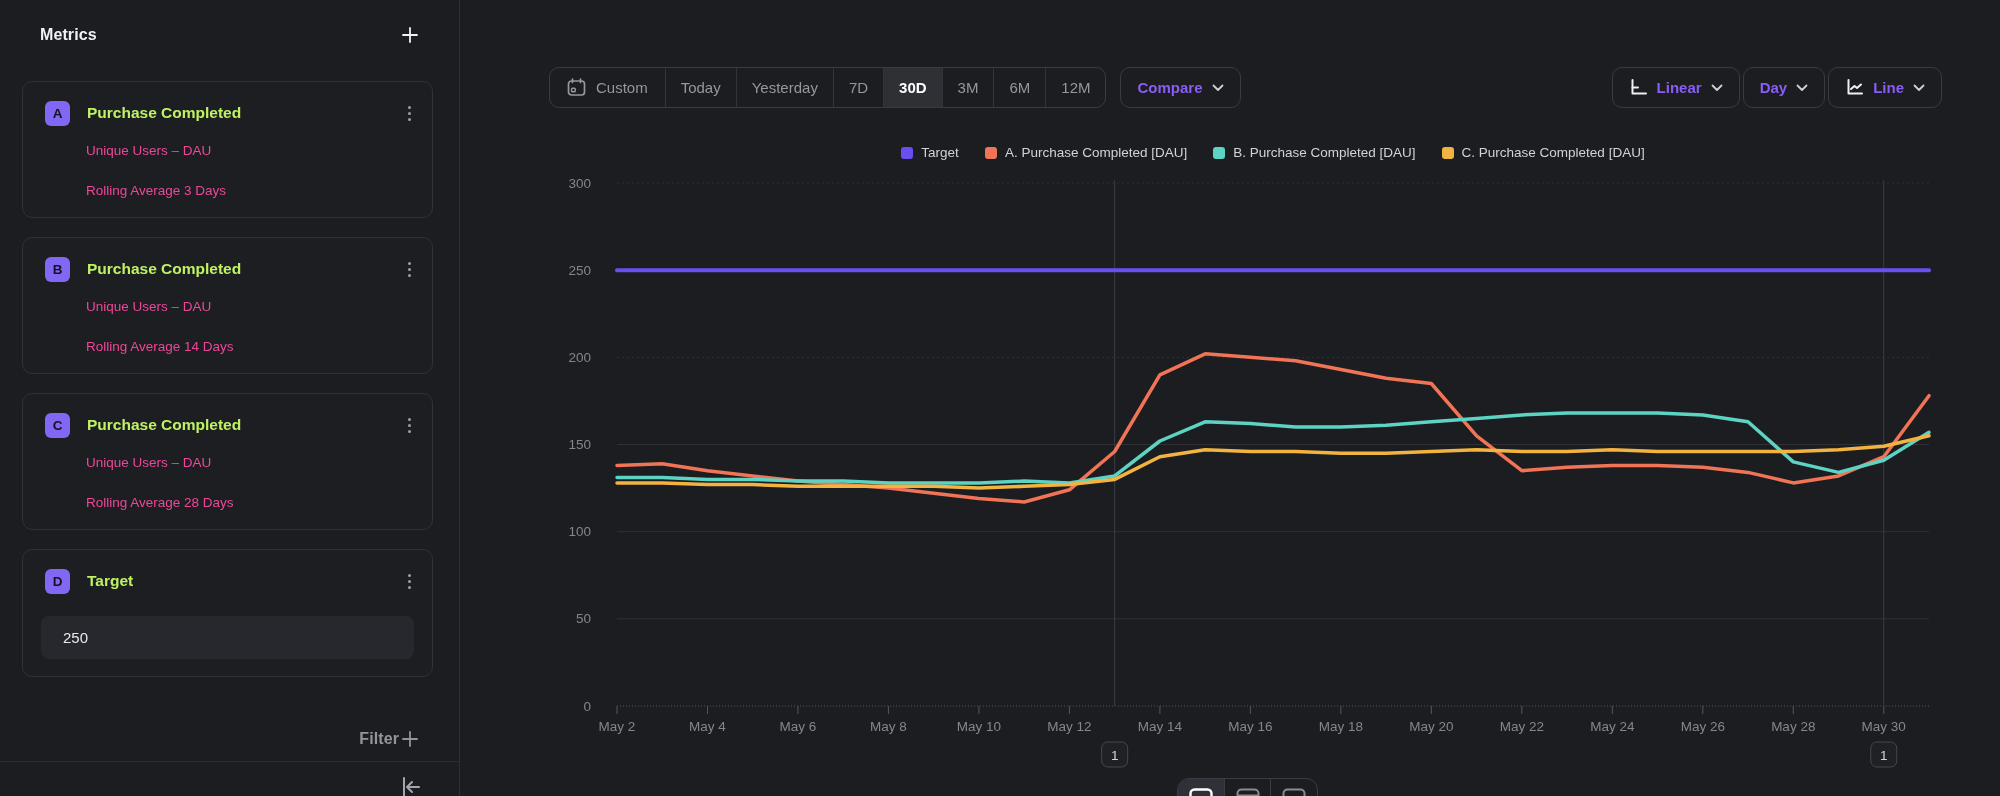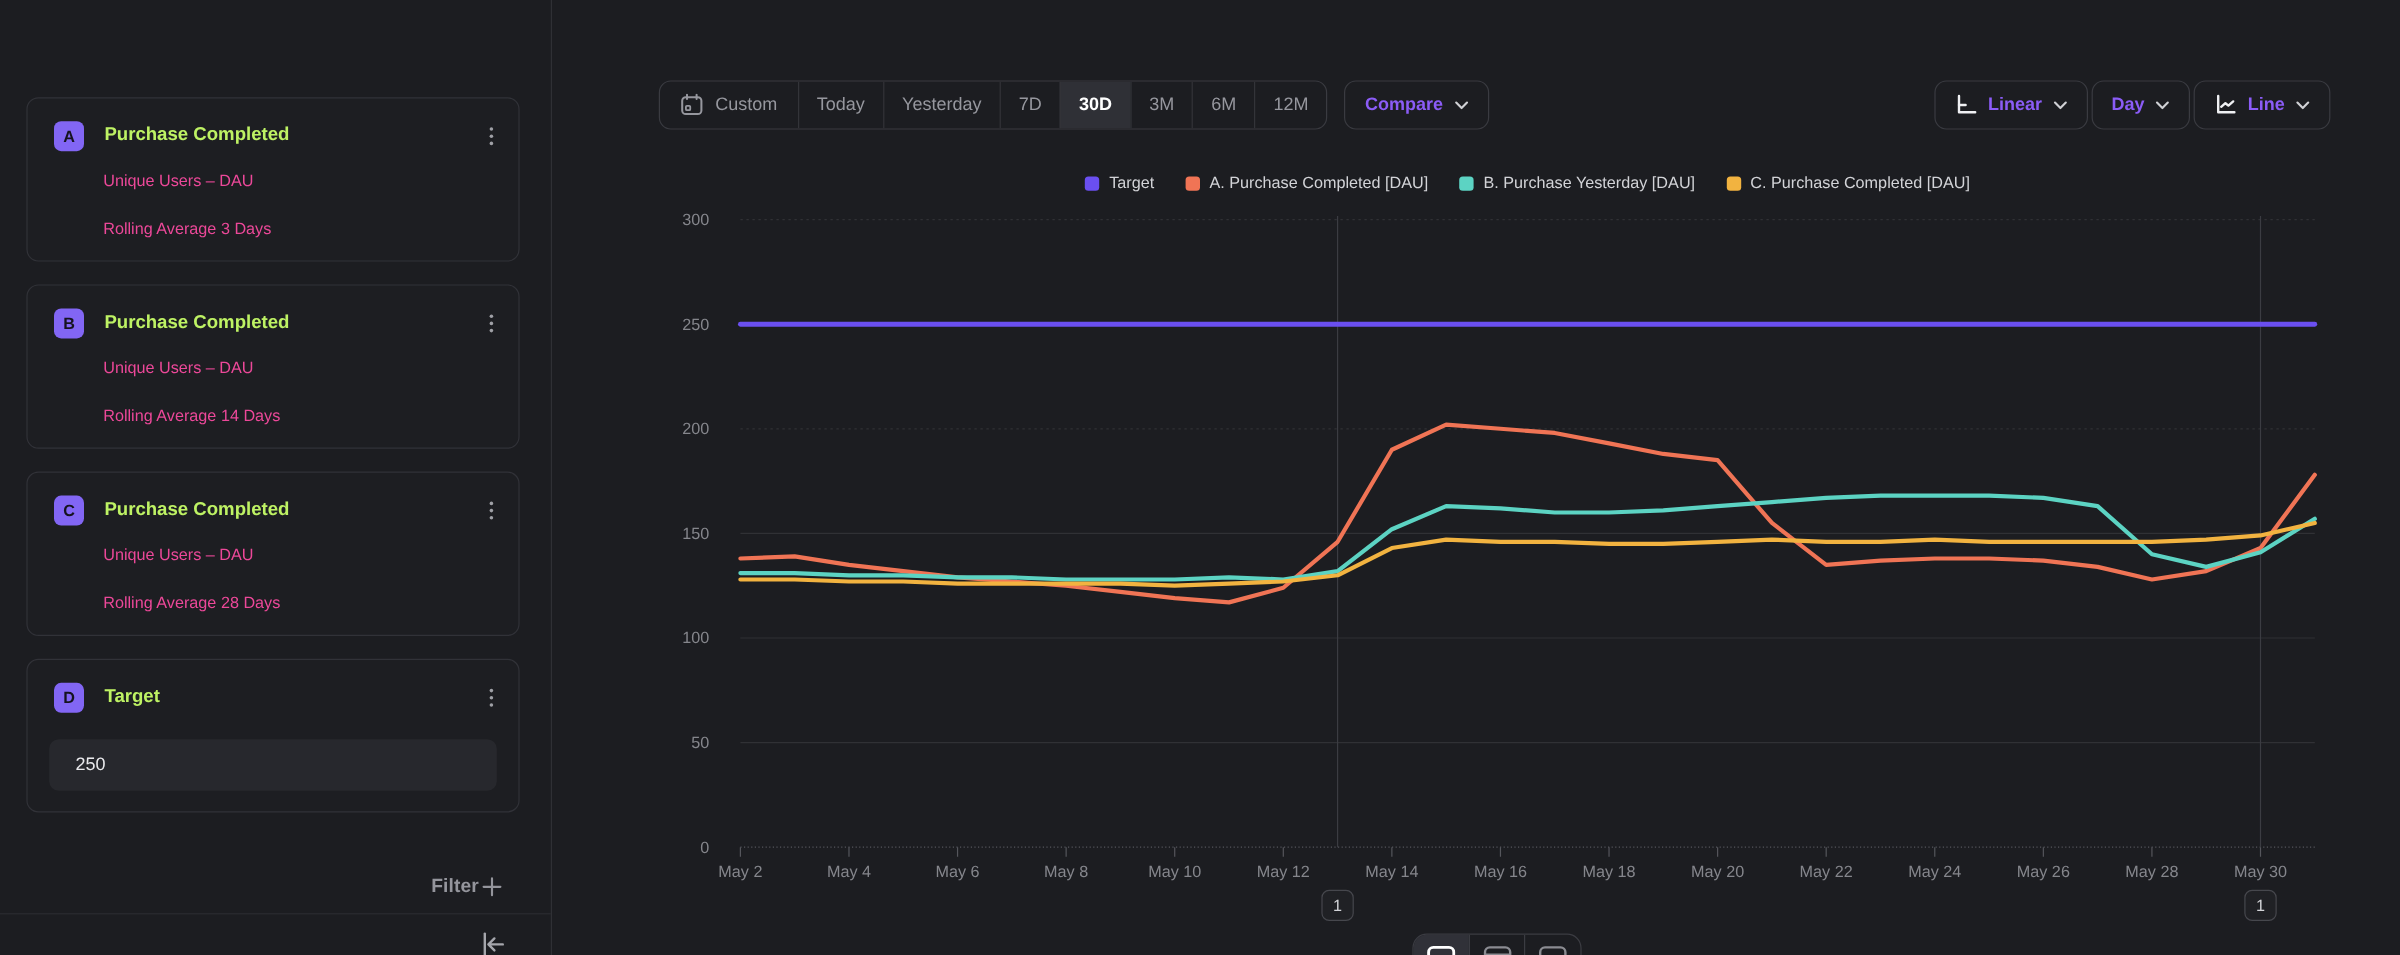--- a/index.html
+++ b/index.html
@@ -73,20 +73,28 @@
   .toggle-seg:first-child { border-left:none; }
   .toggle-seg.active { background:#303138; }
 
   svg text { font-family:"Liberation Sans", sans-serif; }
 </style>
 </head>
 <body>
 
 <div id="sidebar">
 
+  <div id="metrics-header" class="side-header">
+    <span class="side-title">Metrics</span>
+    <span class="icon-btn">
+      <svg width="20" height="20" viewBox="0 0 20 20">
+        <path d="M10 3v14M3 10h14" stroke="#f1f1f4" stroke-width="1.8" stroke-linecap="round"></path>
+      </svg>
+    </span>
+  </div>
 
   <div id="card-a" class="metric-card">
     <div class="card-head">
       <span class="badge">A</span>
       <span class="card-title">Purchase Completed</span>
       <span class="kebab">
           <i></i>
           <i></i>
           <i></i>
         </span>
@@ -233,21 +241,21 @@
     <div class="legend-item">
       <span class="swatch" style="background: rgb(106, 79, 240);"></span>
       <span>Target</span>
     </div>
     <div class="legend-item">
       <span class="swatch" style="background: rgb(240, 116, 85);"></span>
       <span>A. Purchase Completed [DAU]</span>
     </div>
     <div class="legend-item">
       <span class="swatch" style="background: rgb(92, 211, 195);"></span>
-      <span>B. Purchase Yesterday [DAU]</span>
+      <span>B. Purchase Completed [DAU]</span>
     </div>
     <div class="legend-item">
       <span class="swatch" style="background: rgb(242, 179, 64);"></span>
       <span>C. Purchase Completed [DAU]</span>
     </div>
   </div>
 
   <div id="chart-wrap">
     <svg id="chart-svg" width="1450" height="666" viewBox="0 0 1450 666">
         <text x="50" y="580.5" text-anchor="end" font-size="13.5" fill="#85868c">0</text>

